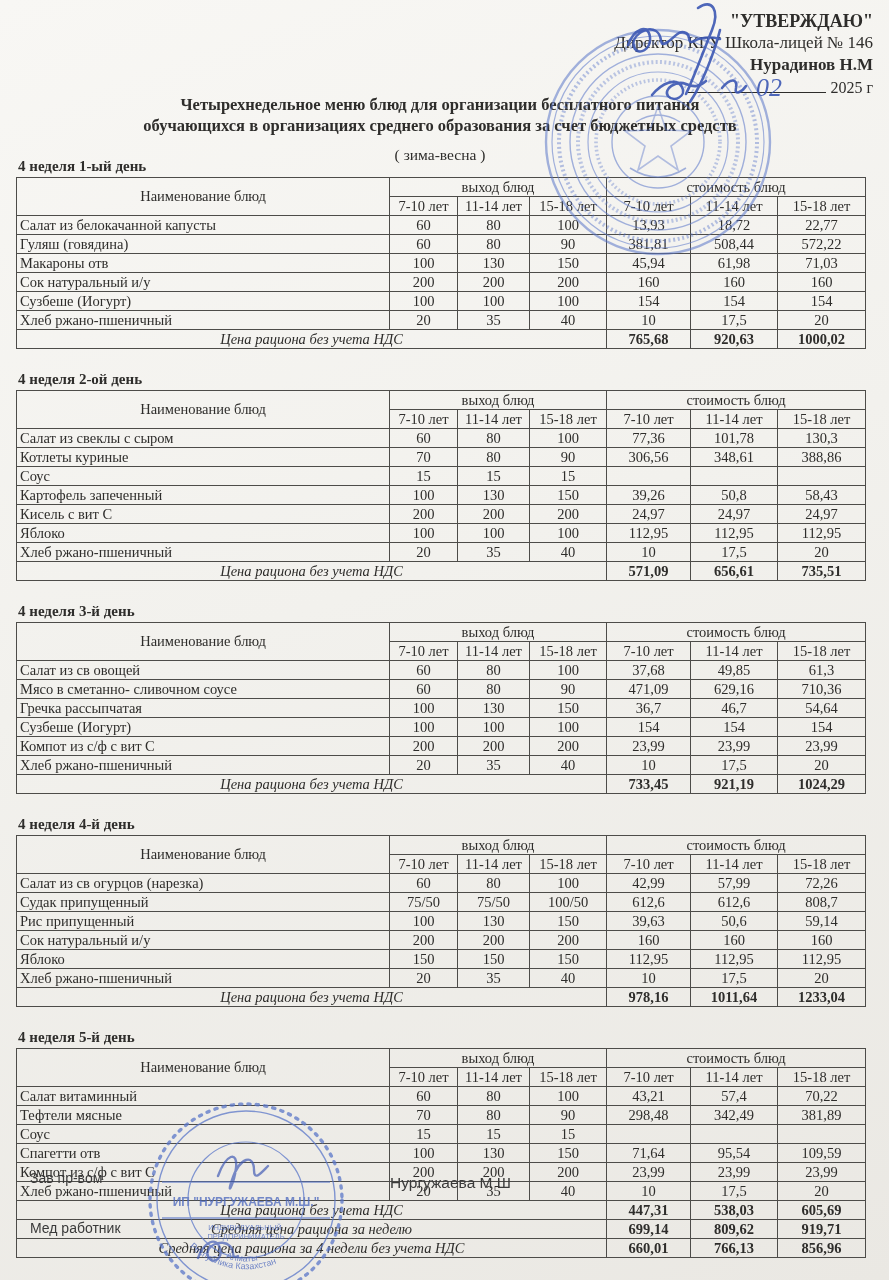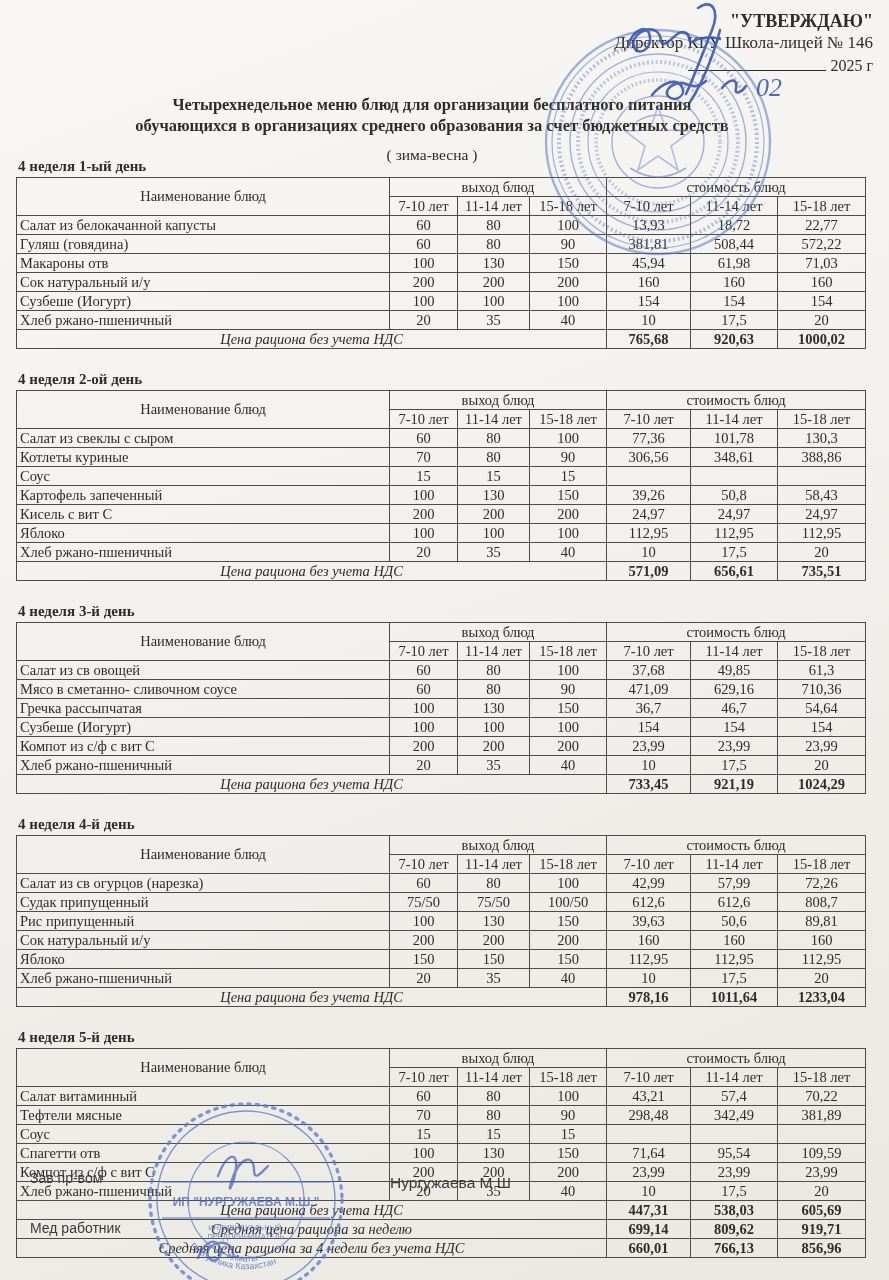--- a/index.html
+++ b/index.html
@@ -10,21 +10,21 @@
     background:linear-gradient(160deg,#f8f7f4 0%,#f2f1ed 45%,#eae8e3 100%);
     font-family:"Liberation Serif", serif;
     color:#2e2d2b;
   }
   
   .hdr{position:absolute;top:10px;right:16px;text-align:right;font-size:17px;line-height:22px;z-index:3;}
   .hdr .approve{font-weight:bold;font-size:18px;}
   .hdr .dirname{font-weight:bold;}
   .dateline{position:relative;height:24px;font-size:16px;}
   .dateline .rule{display:inline-block;width:138px;border-bottom:1.5px solid #2e2d2b;height:16px;margin-right:4px;}
-  .title{position:absolute;top:94px;left:62px;width:740px;text-align:center;
+  .title{position:absolute;top:94px;left:70px;width:740px;text-align:center;
          font-weight:bold;font-size:16.5px;line-height:21px;z-index:3;}
   .title .sub{font-weight:normal;font-size:15.5px;margin-top:8px;}
   
   .tables{position:absolute;top:150px;left:16px;width:849px;z-index:2;}
   .day-head{font-weight:bold;font-size:15px;margin:0 0 2px 2px;padding-top:8px;}
   .day-section{margin-bottom:14px;}
   table.menu{border-collapse:collapse;width:849px;table-layout:fixed;font-size:14.5px;}
   table.menu th,table.menu td{border:1px solid #4d4c49;padding:0 3px;height:18px;line-height:17px;overflow:hidden;white-space:nowrap;}
   table.menu th{font-weight:normal;text-align:center;}
   td.num{text-align:center;}
@@ -39,20 +39,21 @@
   .ink{position:absolute;z-index:4;pointer-events:none;}
 </style>
 </head>
 <body>
 
 <div class="page">
 
   <div class="hdr">
     <div class="approve">"УТВЕРЖДАЮ"</div>
     <div>Директор КГУ Школа-лицей № 146</div>
+    <div class="dirname">Нурадинов Н.М</div>
     <div class="dateline"><span class="rule"></span><span>2025 г</span></div>
   </div>
 
   <div class="title">
     <div>Четырехнедельное меню блюд для организации бесплатного питания</div>
     <div>обучающихся в организациях среднего образования за счет бюджетных средств</div>
     <div class="sub">( зима-весна )</div>
   </div>
 
   <div class="tables" id="tables">
@@ -387,21 +388,21 @@
               <td class="num">612,6</td>
               <td class="num">808,7</td>
             </tr>
             <tr>
               <td class="dish">Рис припущенный</td>
               <td class="num">100</td>
               <td class="num">130</td>
               <td class="num">150</td>
               <td class="num">39,63</td>
               <td class="num">50,6</td>
-              <td class="num">89,81</td>
+              <td class="num">59,14</td>
             </tr>
             <tr>
               <td class="dish">Сок натуральный и/у</td>
               <td class="num">200</td>
               <td class="num">200</td>
               <td class="num">200</td>
               <td class="num">160</td>
               <td class="num">160</td>
               <td class="num">160</td>
             </tr>

